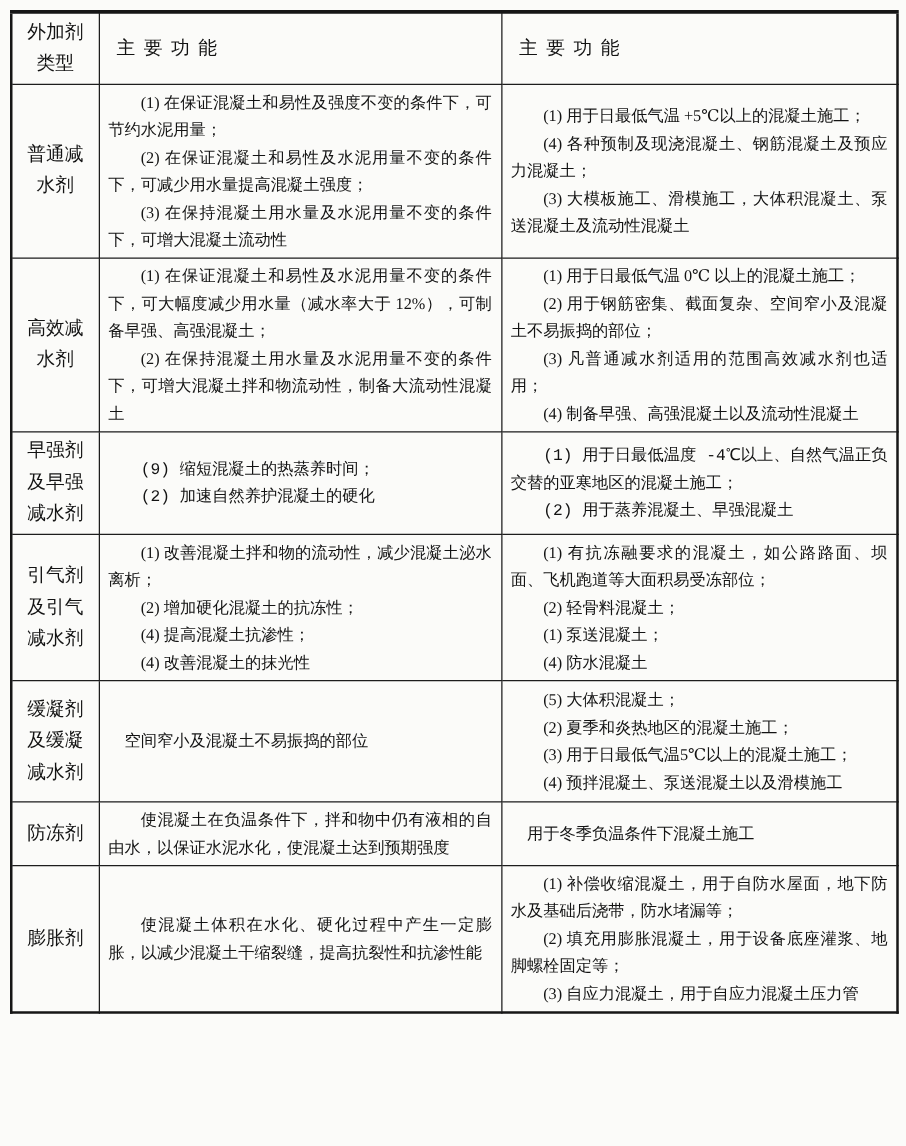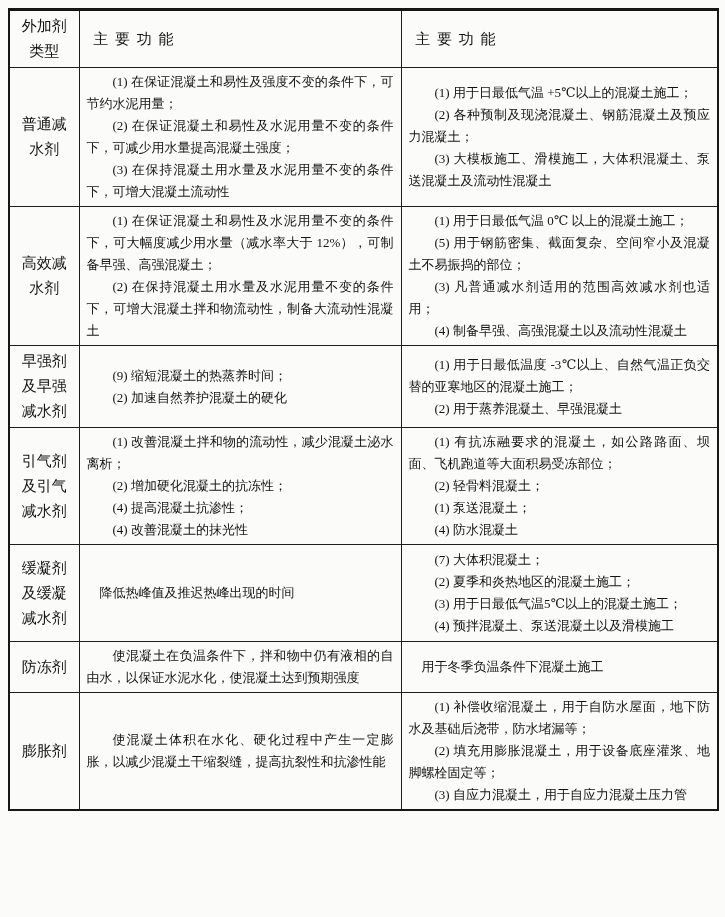--- a/index.html
+++ b/index.html
@@ -43,21 +43,21 @@
     padding:3px 2px;
     font-size:15px;
   }
   td p{margin:0;text-align:justify;}
   p.p2{text-indent:2em;}
   p.p1{text-indent:1em;}
   
   tr.hh {height:41px;}
   tr.r0 {height:129px;}
   tr.r1 {height:134px;}
-  tr.r2 {height:79px;}
+  tr.r2 {height:79px;font-family:Liberation Mono, monospace;}
   tr.r3 {height:105px;}
   tr.r4 {height:97px;}
   tr.r5 {height:47px;}
   tr.r6 {height:107px;}
 </style>
 </head>
 <body>
 
 <div class="sheet">
   <table class="adm">
@@ -77,50 +77,50 @@
     <tr class="r0">
       <td class="type-cell">普通减
 水剂</td>
       <td>
         <p class="p2">(1) 在保证混凝土和易性及强度不变的条件下，可节约水泥用量；</p>
         <p class="p2">(2) 在保证混凝土和易性及水泥用量不变的条件下，可减少用水量提高混凝土强度；</p>
         <p class="p2">(3) 在保持混凝土用水量及水泥用量不变的条件下，可增大混凝土流动性</p>
       </td>
       <td>
         <p class="p2">(1) 用于日最低气温 +5℃以上的混凝土施工；</p>
-        <p class="p2">(2) 各种预制及现浇混凝土、钢筋混凝土及预应力混凝土；</p>
+        <p class="p2">(4) 各种预制及现浇混凝土、钢筋混凝土及预应力混凝土；</p>
         <p class="p2">(3) 大模板施工、滑模施工，大体积混凝土、泵送混凝土及流动性混凝土</p>
       </td>
     </tr>
 
     <tr class="r1">
       <td class="type-cell">高效减
 水剂</td>
       <td>
         <p class="p2">(1) 在保证混凝土和易性及水泥用量不变的条件下，可大幅度减少用水量（减水率大于 12%），可制备早强、高强混凝土；</p>
         <p class="p2">(2) 在保持混凝土用水量及水泥用量不变的条件下，可增大混凝土拌和物流动性，制备大流动性混凝土</p>
       </td>
       <td>
         <p class="p2">(1) 用于日最低气温 0℃ 以上的混凝土施工；</p>
-        <p class="p2">(5) 用于钢筋密集、截面复杂、空间窄小及混凝土不易振捣的部位；</p>
+        <p class="p2">(2) 用于钢筋密集、截面复杂、空间窄小及混凝土不易振捣的部位；</p>
         <p class="p2">(3) 凡普通减水剂适用的范围高效减水剂也适用；</p>
         <p class="p2">(4) 制备早强、高强混凝土以及流动性混凝土</p>
       </td>
     </tr>
 
     <tr class="r2">
       <td class="type-cell">早强剂
 及早强
 减水剂</td>
       <td>
         <p class="p2">(9) 缩短混凝土的热蒸养时间；</p>
         <p class="p2">(2) 加速自然养护混凝土的硬化</p>
       </td>
       <td>
-        <p class="p2">(1) 用于日最低温度 -3℃以上、自然气温正负交替的亚寒地区的混凝土施工；</p>
+        <p class="p2">(1) 用于日最低温度 -4℃以上、自然气温正负交替的亚寒地区的混凝土施工；</p>
         <p class="p2">(2) 用于蒸养混凝土、早强混凝土</p>
       </td>
     </tr>
 
     <tr class="r3">
       <td class="type-cell">引气剂
 及引气
 减水剂</td>
       <td>
         <p class="p2">(1) 改善混凝土拌和物的流动性，减少混凝土泌水离析；</p>
@@ -134,24 +134,24 @@
         <p class="p2">(1) 泵送混凝土；</p>
         <p class="p2">(4) 防水混凝土</p>
       </td>
     </tr>
 
     <tr class="r4">
       <td class="type-cell">缓凝剂
 及缓凝
 减水剂</td>
       <td>
-        <p class="p1">降低热峰值及推迟热峰出现的时间</p>
+        <p class="p1">空间窄小及混凝土不易振捣的部位</p>
       </td>
       <td>
-        <p class="p2">(7) 大体积混凝土；</p>
+        <p class="p2">(5) 大体积混凝土；</p>
         <p class="p2">(2) 夏季和炎热地区的混凝土施工；</p>
         <p class="p2">(3) 用于日最低气温5℃以上的混凝土施工；</p>
         <p class="p2">(4) 预拌混凝土、泵送混凝土以及滑模施工</p>
       </td>
     </tr>
 
     <tr class="r5">
       <td class="type-cell">防冻剂</td>
       <td>
         <p class="p2">使混凝土在负温条件下，拌和物中仍有液相的自由水，以保证水泥水化，使混凝土达到预期强度</p>

